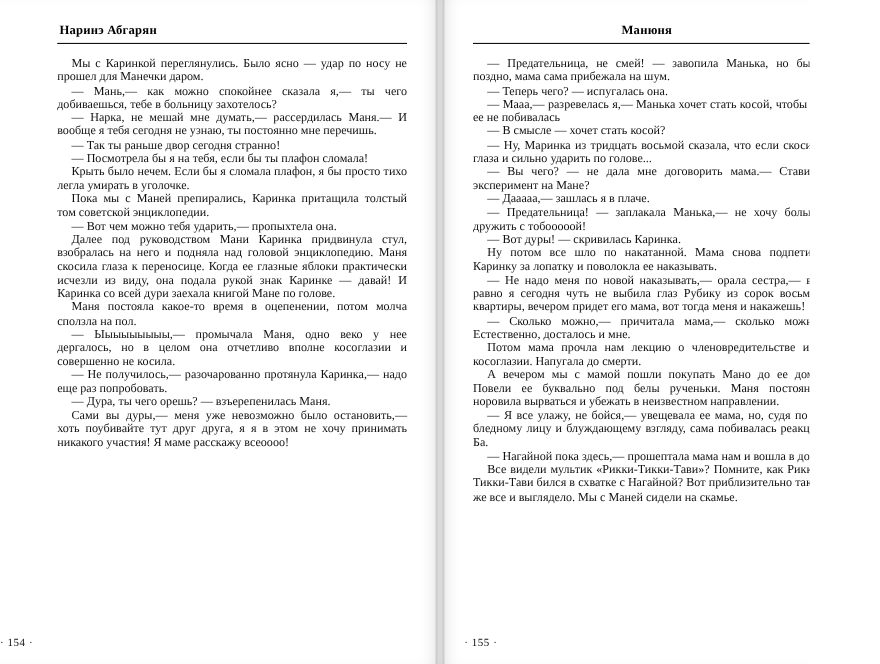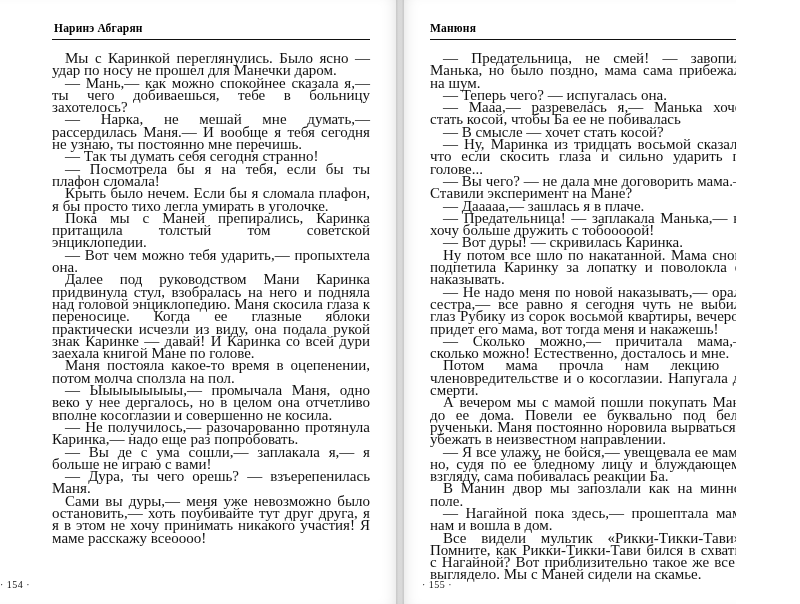--- a/index.html
+++ b/index.html
@@ -48,27 +48,27 @@
     pointer-events: none;
   }
   .running-head {
     font-size: 11.5px;
     font-weight: bold;
     letter-spacing: 0.2px;
     margin-bottom: 3px;
     height: 14px;
   }
   .leaf.left .running-head { text-align: left; padding-left: 2px; }
-  .leaf.right .running-head { text-align: left; padding-right: 2px; }
+  .leaf.right .running-head { text-align: center; padding-right: 2px; }
   .rule {
     border-bottom: 1px solid #111;
     margin-bottom: 12px;
   }
   .body {
-    font-size: 15px;
+    font-size: 11px;
     line-height: 12.3px;
     text-align: justify;
     text-justify: inter-word;
     color: #111;
     hyphens: manual;
   }
   .body p {
     margin: 0;
     text-indent: 13px;
   }
@@ -91,30 +91,29 @@
 <div class="page">
   <div class="spread">
 
     <div class="leaf left">
       <div class="running-head">Наринэ Абгарян</div>
       <div class="rule"></div>
       <div class="body">
         <p>Мы с Каринкой переглянулись. Было ясно — удар по носу не прошел для Манечки даром.</p>
         <p>— Мань,— как можно спокойнее сказала я,— ты чего добиваешься, тебе в больницу захотелось?</p>
         <p>— Нарка, не мешай мне думать,— рассердилась Маня.— И вообще я тебя сегодня не узнаю, ты постоянно мне перечишь.</p>
-        <p>— Так ты думать себя сегодня странно!</p>
+        <p>— Так ты раньше двор сегодня странно!</p>
         <p>— Посмотрела бы я на тебя, если бы ты плафон сломала!</p>
         <p>Крыть было нечем. Если бы я сломала плафон, я бы просто тихо легла умирать в уголочке.</p>
         <p>Пока мы с Маней препирались, Каринка притащила толстый том советской энциклопедии.</p>
         <p>— Вот чем можно тебя ударить,— пропыхтела она.</p>
         <p>Далее под руководством Мани Каринка придвинула стул, взобралась на него и подняла над головой энциклопедию. Маня скосила глаза к переносице. Когда ее глазные яблоки практически исчезли из виду, она подала рукой знак Каринке — давай! И Каринка со всей дури заехала книгой Мане по голове.</p>
         <p>Маня постояла какое-то время в оцепенении, потом молча сползла на пол.</p>
         <p>— Ыыыыыыыыы,— промычала Маня, одно веко у нее дергалось, но в целом она отчетливо вполне косоглазии и совершенно не косила.</p>
         <p>— Не получилось,— разочарованно протянула Каринка,— надо еще раз попробовать.</p>
-        <p>— Вы де с ума сошли,— заплакала я,— я больше не играю с вами!</p>
         <p>— Дура, ты чего орешь? — взъерепенилась Маня.</p>
         <p>Сами вы дуры,— меня уже невозможно было остановить,— хоть поубивайте тут друг друга, я я в этом не хочу принимать никакого участия! Я маме расскажу всеоооо!</p>
       </div>
       <div class="folio">· 154 ·</div>
     </div>
 
     <div class="leaf right">
       <div class="running-head">Манюня</div>
       <div class="rule"></div>
       <div class="body">
@@ -126,21 +125,20 @@
         <p>— Вы чего? — не дала мне договорить мама.— Ставили эксперимент на Мане?</p>
         <p>— Дааааа,— зашлась я в плаче.</p>
         <p>— Предательница! — заплакала Манька,— не хочу больше дружить с тобооооой!</p>
         <p>— Вот дуры! — скривилась Каринка.</p>
         <p>Ну потом все шло по накатанной. Мама снова подпетила Каринку за лопатку и поволокла ее наказывать.</p>
         <p>— Не надо меня по новой наказывать,— орала сестра,— все равно я сегодня чуть не выбила глаз Рубику из сорок восьмой квартиры, вечером придет его мама, вот тогда меня и накажешь!</p>
         <p>— Сколько можно,— причитала мама,— сколько можно! Естественно, досталось и мне.</p>
         <p>Потом мама прочла нам лекцию о членовредительстве и о косоглазии. Напугала до смерти.</p>
         <p>А вечером мы с мамой пошли покупать Мано до ее дома. Повели ее буквально под белы рученьки. Маня постоянно норовила вырваться и убежать в неизвестном направлении.</p>
         <p>— Я все улажу, не бойся,— увещевала ее мама, но, судя по ее бледному лицу и блуждающему взгляду, сама побивалась реакции Ба.</p>
-        <p>В Манин двор мы запозлали как на минное поле.</p>
         <p>— Нагайной пока здесь,— прошептала мама нам и вошла в дом.</p>
         <p>Все видели мультик «Рикки-Тикки-Тави»? Помните, как Рикки-Тикки-Тави бился в схватке с Нагайной? Вот приблизительно такое же все и выглядело. Мы с Маней сидели на скамье.</p>
       </div>
       <div class="folio">· 155 ·</div>
     </div>
 
     <div class="gutter"></div>
   </div>
 </div>
 

